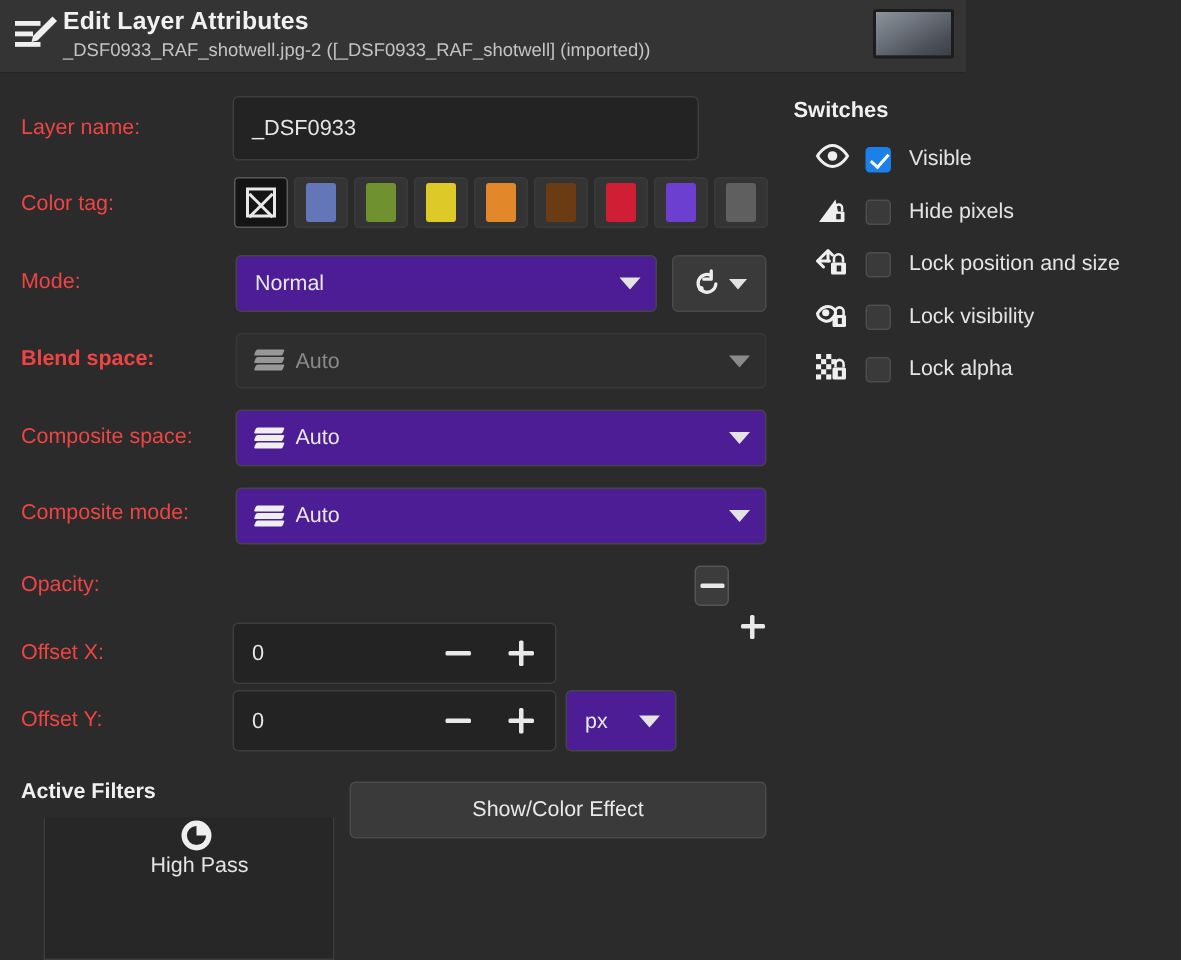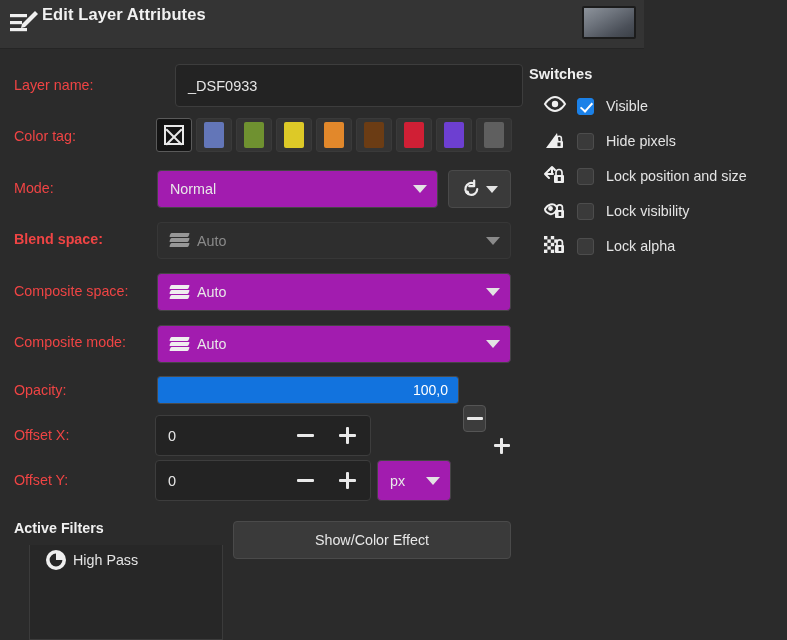--- a/index.html
+++ b/index.html
@@ -41,21 +41,21 @@
   .sw.selected { background: #141414; border: 1px solid #5a5a5a; }
   .sw-inner { width: 20px; height: 26px; border-radius: 2px; }
   .sw-none { width: 20px; height: 20px; border: 2px solid #e8e8e8; position: relative; }
   .sw-none:before, .sw-none:after {
     content: ""; position: absolute; left: 50%; top: -1px; width: 2px; height: 22px;
     background: #e8e8e8; transform-origin: center; }
   .sw-none:before { transform: translateX(-50%) rotate(45deg); }
   .sw-none:after  { transform: translateX(-50%) rotate(-45deg); }
 
   
-  .combo { background: #a21caf; border: 1px solid #454545; border-radius: 4px;
+  .combo { background: #4c1d95; border: 1px solid #454545; border-radius: 4px;
            display: flex; align-items: center; padding: 0 10px 0 12px; font-size: 14.3px;
            color: #e8e8e8; }
   .combo.flat { background: #2e2e2e; border-color: #3a3a3a; }
   .combo.disabled { background: #2e2e2e; border-color: #373737; color: #8a8a8a; }
   .combo .cval { flex: 1; white-space: nowrap; overflow: hidden; }
   .caret { width: 0; height: 0; border-left: 7px solid transparent; border-right: 7px solid transparent;
            border-top: 8px solid #e3e3e3; }
   .caret.dim { border-top-color: #8a8a8a; }
   .caret.sm { border-left-width: 6px; border-right-width: 6px; border-top-width: 7px; }
 
@@ -92,46 +92,47 @@
          background: #3a3a3a; border: 1px solid #4d4d4d; }
   .chk.on { background: #1b81e8; border-color: #1b81e8; position: relative; }
   .chk.on:after { content: ""; position: absolute; left: 5px; top: 1px; width: 5px; height: 10px;
                   border: solid #fff; border-width: 0 2.4px 2.4px 0; transform: rotate(42deg); }
   .slabel { font-size: 14.3px; color: #e4e4e4; white-space: nowrap; }
 
   
   .sec-title { font-size: 14.3px; font-weight: bold; color: #f0f0f0; }
   .filterbox { position: absolute; background: #272727; border: 1px solid #3b3b3b;
                border-top: none; border-right: 1px solid #3b3b3b; }
-  .frow { display: flex; align-items: center; height: 30px; padding-left: 14px; }
+  .frow { display: flex; align-items: center; height: 30px; padding-left: 14px; flex-direction: column; }
   .fico { width: 24px; height: 24px; margin-right: 5px; flex: none; }
   .flabel { font-size: 14.3px; color: #e4e4e4; }
 </style>
 </head>
 <body>
 
 <div id="root">
 
   <div class="header">
     <div class="hdr-icon">
       <svg width="32" height="32" viewBox="0 0 32 32">
         <rect x="2" y="6" width="17" height="3.2" fill="#f0f0f0"></rect>
         <rect x="2" y="13" width="12" height="3.2" fill="#f0f0f0"></rect>
         <rect x="2" y="20" width="17" height="3.2" fill="#f0f0f0"></rect>
         <path d="M27 3 L30 6 L17 19 L13 20 L14 16 Z" fill="#f0f0f0"></path>
       </svg>
     </div>
     <div class="hdr-text">
       <div class="hdr-title">Edit Layer Attributes</div>
+      <div class="hdr-sub">_DSF0933_RAF_shotwell.jpg-2 ([_DSF0933_RAF_shotwell] (imported))</div>
     </div>
     <div class="hdr-thumb"></div>
   </div>
 
   <div class="label" style="left:14px; top:77px;">Layer name:</div>
-  <div class="ctl textfield" style="left:155px; top:64px; width:348px; height:43px;margin-left:20px;">_DSF0933</div>
+  <div class="ctl textfield" style="left:155px; top:64px; width:311px; height:43px;">_DSF0933</div>
 
   <div class="label" style="left:14px; top:128px;">Color tag:</div>
   <div class="ctl swatches" id="swatches" style="left:156px; top:118px;">
       <div class="sw selected">
         <div class="sw-none"></div>
       </div>
       <div class="sw">
         <div class="sw-inner" style="background: rgb(99, 118, 184);"></div>
       </div>
       <div class="sw">
@@ -200,24 +201,20 @@
     <span class="layers-ico">
       <i style="top:0;"></i>
         <i style="top:5px;"></i>
         <i style="top:10px;"></i>
     </span>
     <span class="cval">Auto</span>
     <span class="caret"></span>
   </div>
 
   <div class="label" style="left:14px; top:382px;">Opacity:</div>
-  <div class="ctl slider" id="opacity-slider" style="left:157px; top:376px; width:302px; height:28px;">
-    <div class="fill" id="opacity-fill" style="width: 100%; background: rgb(18, 115, 222);"></div>
-    <div class="sval">100,0</div>
-  </div>
   <div class="ctl pm boxed" style="left:463px; top:377px;">
     <span class="h"></span>
   </div>
   <div class="ctl pm" style="left:490px; top:377px;">
     <span class="h"></span>
     <span class="v"></span>
   </div>
 
   <div class="label" style="left:14px; top:427px;">Offset X:</div>
   <div class="ctl textfield" style="left:155px; top:415px; width:216px; height:41px; position:absolute;">

